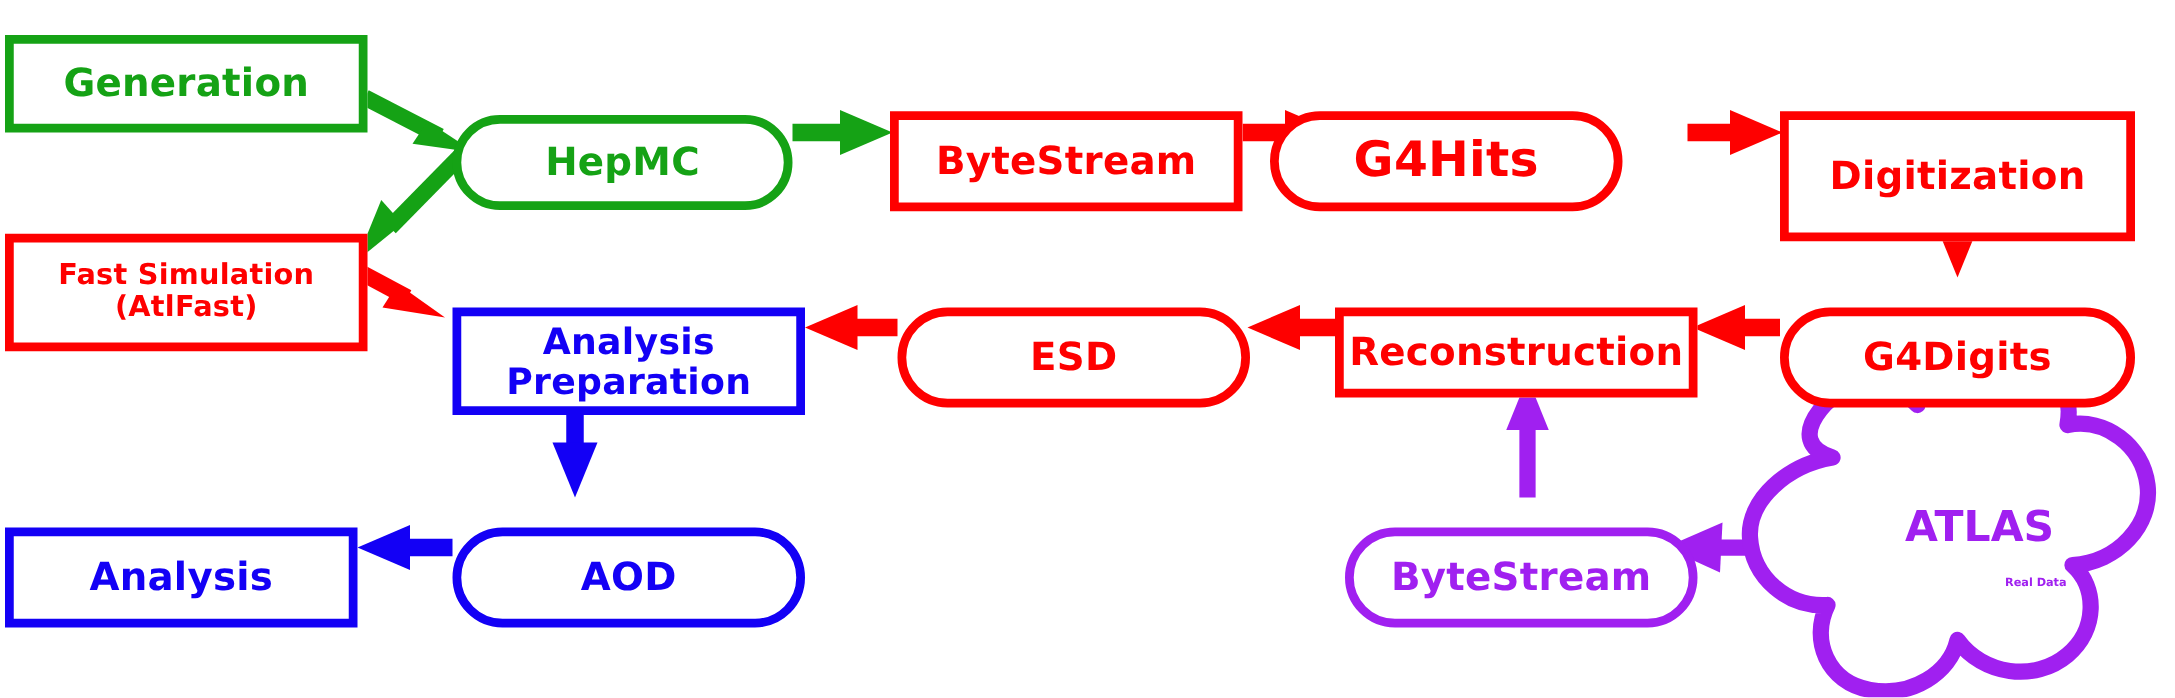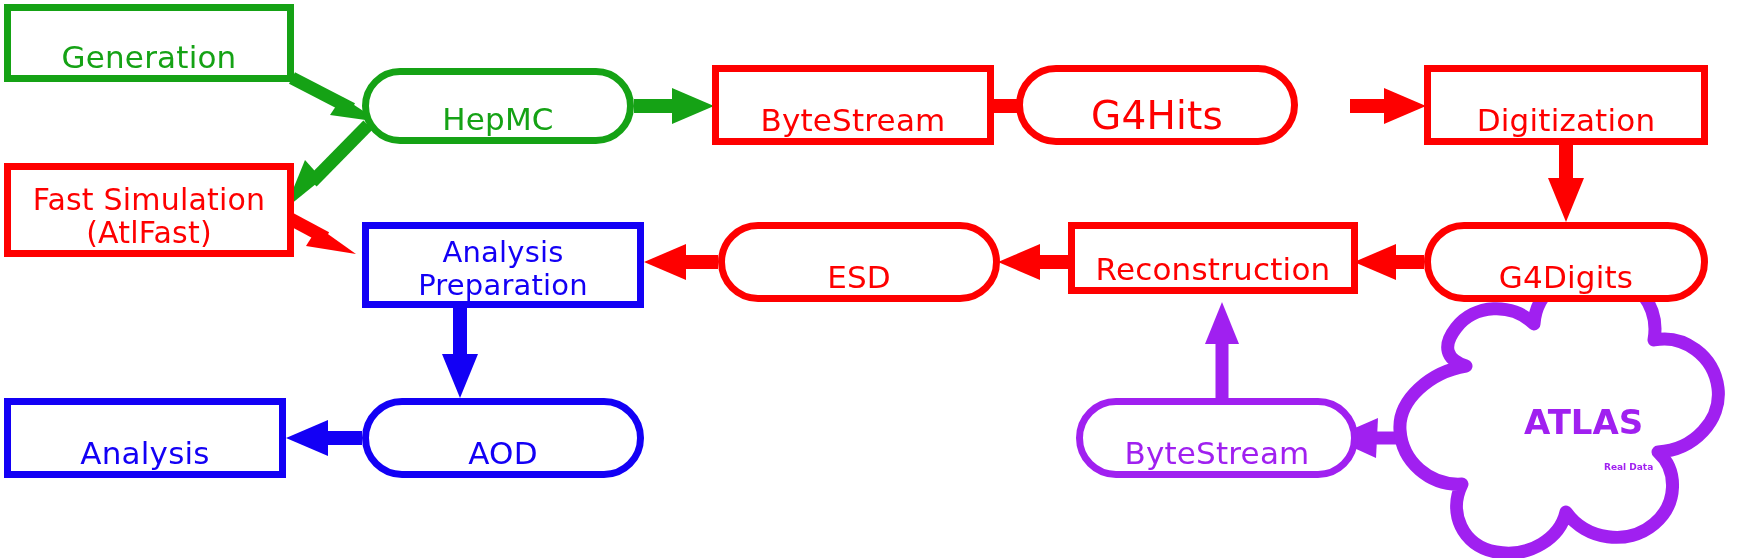--- a/index.html
+++ b/index.html
@@ -15,28 +15,29 @@
     width: 1740px;
     height: 558px;
     background: #ffffff;
     overflow: hidden;
   }
   
   .node {
     position: absolute;
     box-sizing: border-box;
     display: flex;
-    align-items: flex-end;
+    align-items: center;
     justify-content: center;
     text-align: center;
-    font-weight: normal;
+    font-weight: bold;
     letter-spacing: 0.2px;
     line-height: 1.12;
     background: #ffffff;
     z-index: 5;
+    margin-top: 24px;
   }
   .rect {
     border-style: solid;
     border-width: 7px;
     border-radius: 0;
   }
   .pill {
     border-style: solid;
     border-width: 7px;
     border-radius: 999px;
@@ -187,24 +188,24 @@
       </div>
       <div class="node pill green" style="left: 362px; top: 68px; width: 272px; height: 76px; font-size: 31px;">
         <span class="label">HepMC</span>
       </div>
       <div class="node rect red" style="left: 712px; top: 65px; width: 282px; height: 80px; font-size: 31px;">
         <span class="label">ByteStream</span>
       </div>
       <div class="node pill red" style="left: 1016px; top: 65px; width: 282px; height: 80px; font-size: 39px;">
         <span class="label">G4Hits</span>
       </div>
-      <div class="node rect red" style="left: 1424px; top: 65px; width: 284px; height: 80px; font-size: 31px;">
+      <div class="node rect red" style="left: 1424px; top: 65px; width: 284px; height: 104px; font-size: 31px;">
         <span class="label">Digitization</span>
       </div>
-      <div class="node rect red" style="left: 4px; top: 163px; width: 290px; height: 94px; font-size: 30px;">
+      <div class="node rect red" style="left: 4px; top: 163px; width: 290px; height: 94px; font-size: 23px;">
         <span class="label">Fast Simulation
 (AtlFast)</span>
       </div>
       <div class="node rect blue" style="left: 362px; top: 222px; width: 282px; height: 86px; font-size: 29px;">
         <span class="label">Analysis
 Preparation</span>
       </div>
       <div class="node pill red" style="left: 718px; top: 222px; width: 282px; height: 80px; font-size: 31px;">
         <span class="label">ESD</span>
       </div>

